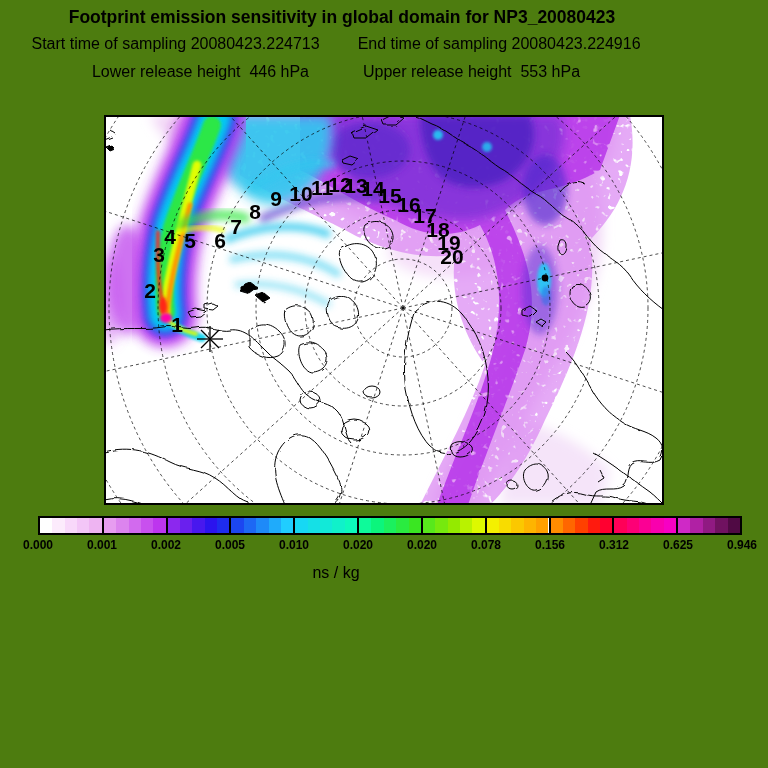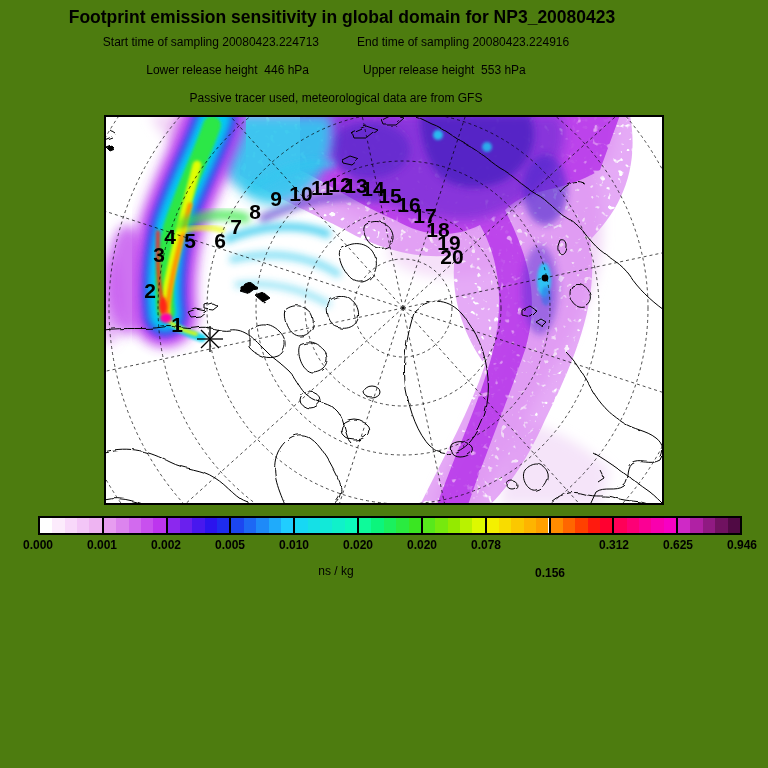--- a/index.html
+++ b/index.html
@@ -1,18 +1,18 @@
 <!DOCTYPE html>
 <html><head>
 <meta charset="utf-8">
 <style>
   html,body{margin:0;padding:0;background:#fff;}
   #page{position:relative;width:768px;height:768px;background:#4d7c0f;overflow:hidden;
         font-family:"Liberation Sans",sans-serif;color:#000;}
-  .hl{position:absolute;left:0;width:672px;text-align:center;font-size:12px;white-space:pre;}
+  .hl{position:absolute;left:0;width:672px;text-align:center;font-size:16px;white-space:pre;}
   .hl.title{width:684px;font-weight:700;font-size:17.5px;}
   .sp2{display:inline-block;width:38px;}
   .sp3{display:inline-block;width:54px;}
   #mapwrap{position:absolute;left:104px;top:115px;width:560px;height:390px;}
   svg text{font-family:"Liberation Sans",sans-serif;}
   #trajnums text{font-weight:700;font-size:21px;fill:#000;text-anchor:middle;}
   #cbar{position:absolute;left:38px;top:516px;width:704px;height:19px;border:2px solid #000;
         box-sizing:border-box;display:flex;background:#fff;}
   .seg{flex:1 1 0;display:flex;}
   .seg + .seg{border-left:2px solid #000;}
@@ -23,21 +23,20 @@
   #maxline{top:594px;}
 </style>
 </head>
 <body>
 
 <div id="page">
 
   <div class="hl title" style="top:7px">Footprint emission sensitivity in global domain for NP3_20080423</div>
   <div class="hl" style="top:35px"><span>Start time of sampling 20080423.224713</span><span class="sp2"></span><span>End time of sampling 20080423.224916</span></div>
   <div class="hl" style="top:63px"><span>Lower release height  446 hPa</span><span class="sp3"></span><span>Upper release height  553 hPa</span></div>
-  <div class="hl" style="top:91px">Passive tracer used, meteorological data are from GFS</div>
 
   <div id="mapwrap">
   <svg width="560" height="390" viewBox="104 115 560 390">
     <defs>
       <clipPath id="mapclip">
             <rect x="104" y="115" width="560" height="390"></rect>
           </clipPath>
       <filter id="b6" x="-60%" y="-60%" width="220%" height="220%">
             <feGaussianBlur stdDeviation="6"></feGaussianBlur>
           </filter>
@@ -310,20 +309,20 @@
     </div>
   <div id="ticks">
       <span class="tick" style="left: 38px;">0.000</span>
       <span class="tick" style="left: 102px;">0.001</span>
       <span class="tick" style="left: 166px;">0.002</span>
       <span class="tick" style="left: 230px;">0.005</span>
       <span class="tick" style="left: 294px;">0.010</span>
       <span class="tick" style="left: 358px;">0.020</span>
       <span class="tick" style="left: 422px;">0.020</span>
       <span class="tick" style="left: 486px;">0.078</span>
-      <span class="tick" style="left: 550px; margin-top: 28px;">0.156</span>
+      <span class="tick" style="left: 550px;">0.156</span>
       <span class="tick" style="left: 614px;">0.312</span>
       <span class="tick" style="left: 678px;">0.625</span>
       <span class="tick" style="left: 742px;">0.946</span>
     </div>
   <div class="hl" id="units">ns / kg</div>
 
 </div>
 
 </body></html>

